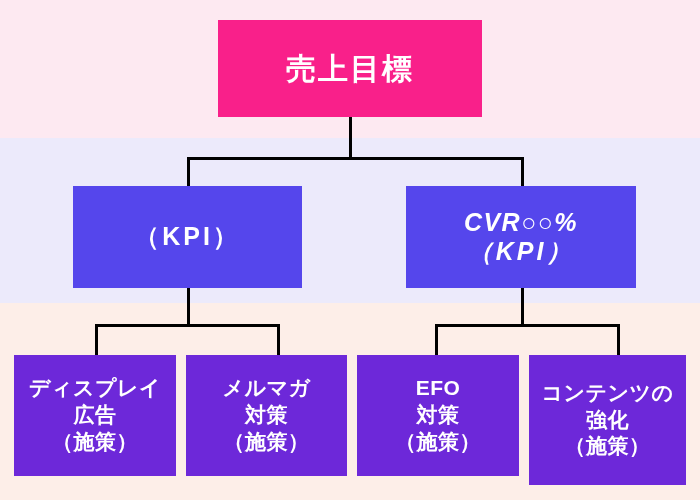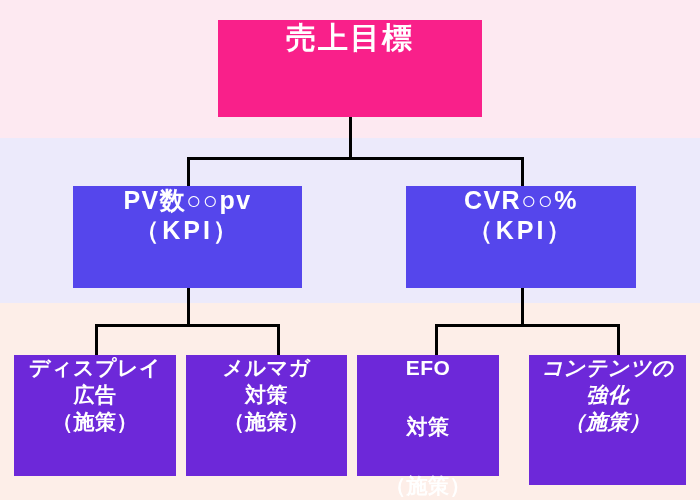--- a/index.html
+++ b/index.html
@@ -38,20 +38,21 @@
   }
   .line-v { width: 3px; }
   .line-h { height: 3px; }
 
   
   .node {
     position: absolute;
     display: flex;
     flex-direction: column;
     align-items: center;
+    justify-content: center;
     box-sizing: border-box;
     color: #ffffff;
     text-align: center;
     line-height: 1.18;
     letter-spacing: 0.5px;
   }
   .node .ln {
     display: block;
     white-space: nowrap;
   }
@@ -104,46 +105,45 @@
   <div class="line line-v" style="left:521px; top:288px; height:39px;"></div>
   <div class="line line-h" style="left:435px; top:324px; width:185px;"></div>
   <div class="line line-v" style="left:435px; top:324px; height:34px;"></div>
   <div class="line line-v" style="left:617px; top:324px; height:34px;"></div>
 
   <div class="node node-kgi" style="left:218px; top:20px; width:264px; height:97px;">
     <span class="ln">売上目標</span>
   </div>
 
   <div class="node node-kpi" style="left:73px; top:186px; width:229px; height:102px;">
-    <span class="ln">PV数○○pv</span>
     <span class="ln ln-sub">（KPI）</span>
   </div>
 
-  <div class="node node-kpi" style="left:406px; top:186px; width:230px; height:102px;">
+  <div class="node node-kpi" style="left:406px; top:186px; width:230px; height:102px;font-style:italic;">
     <span class="ln">CVR○○%</span>
     <span class="ln ln-sub">（KPI）</span>
   </div>
 
   <div class="node node-sisaku" style="left:14px; top:355px; width:162px; height:121px;">
     <span class="ln">ディスプレイ</span>
     <span class="ln">広告</span>
     <span class="ln">（施策）</span>
   </div>
 
   <div class="node node-sisaku" style="left:186px; top:355px; width:161px; height:121px;">
     <span class="ln">メルマガ</span>
     <span class="ln">対策</span>
     <span class="ln">（施策）</span>
   </div>
 
-  <div class="node node-sisaku" style="left:357px; top:355px; width:142px; height:121px;gap:32px;">
+  <div class="node node-sisaku" style="left:357px; top:355px; width:162px; height:121px;">
     <span class="ln">EFO</span>
     <span class="ln">対策</span>
     <span class="ln">（施策）</span>
   </div>
 
-  <div class="node node-sisaku" style="left:529px; top:355px; width:157px; height:130px;font-style:italic;">
+  <div class="node node-sisaku" style="left:529px; top:355px; width:157px; height:130px;">
     <span class="ln">コンテンツの</span>
     <span class="ln">強化</span>
     <span class="ln">（施策）</span>
   </div>
 
 </div>
 
 </body></html>

